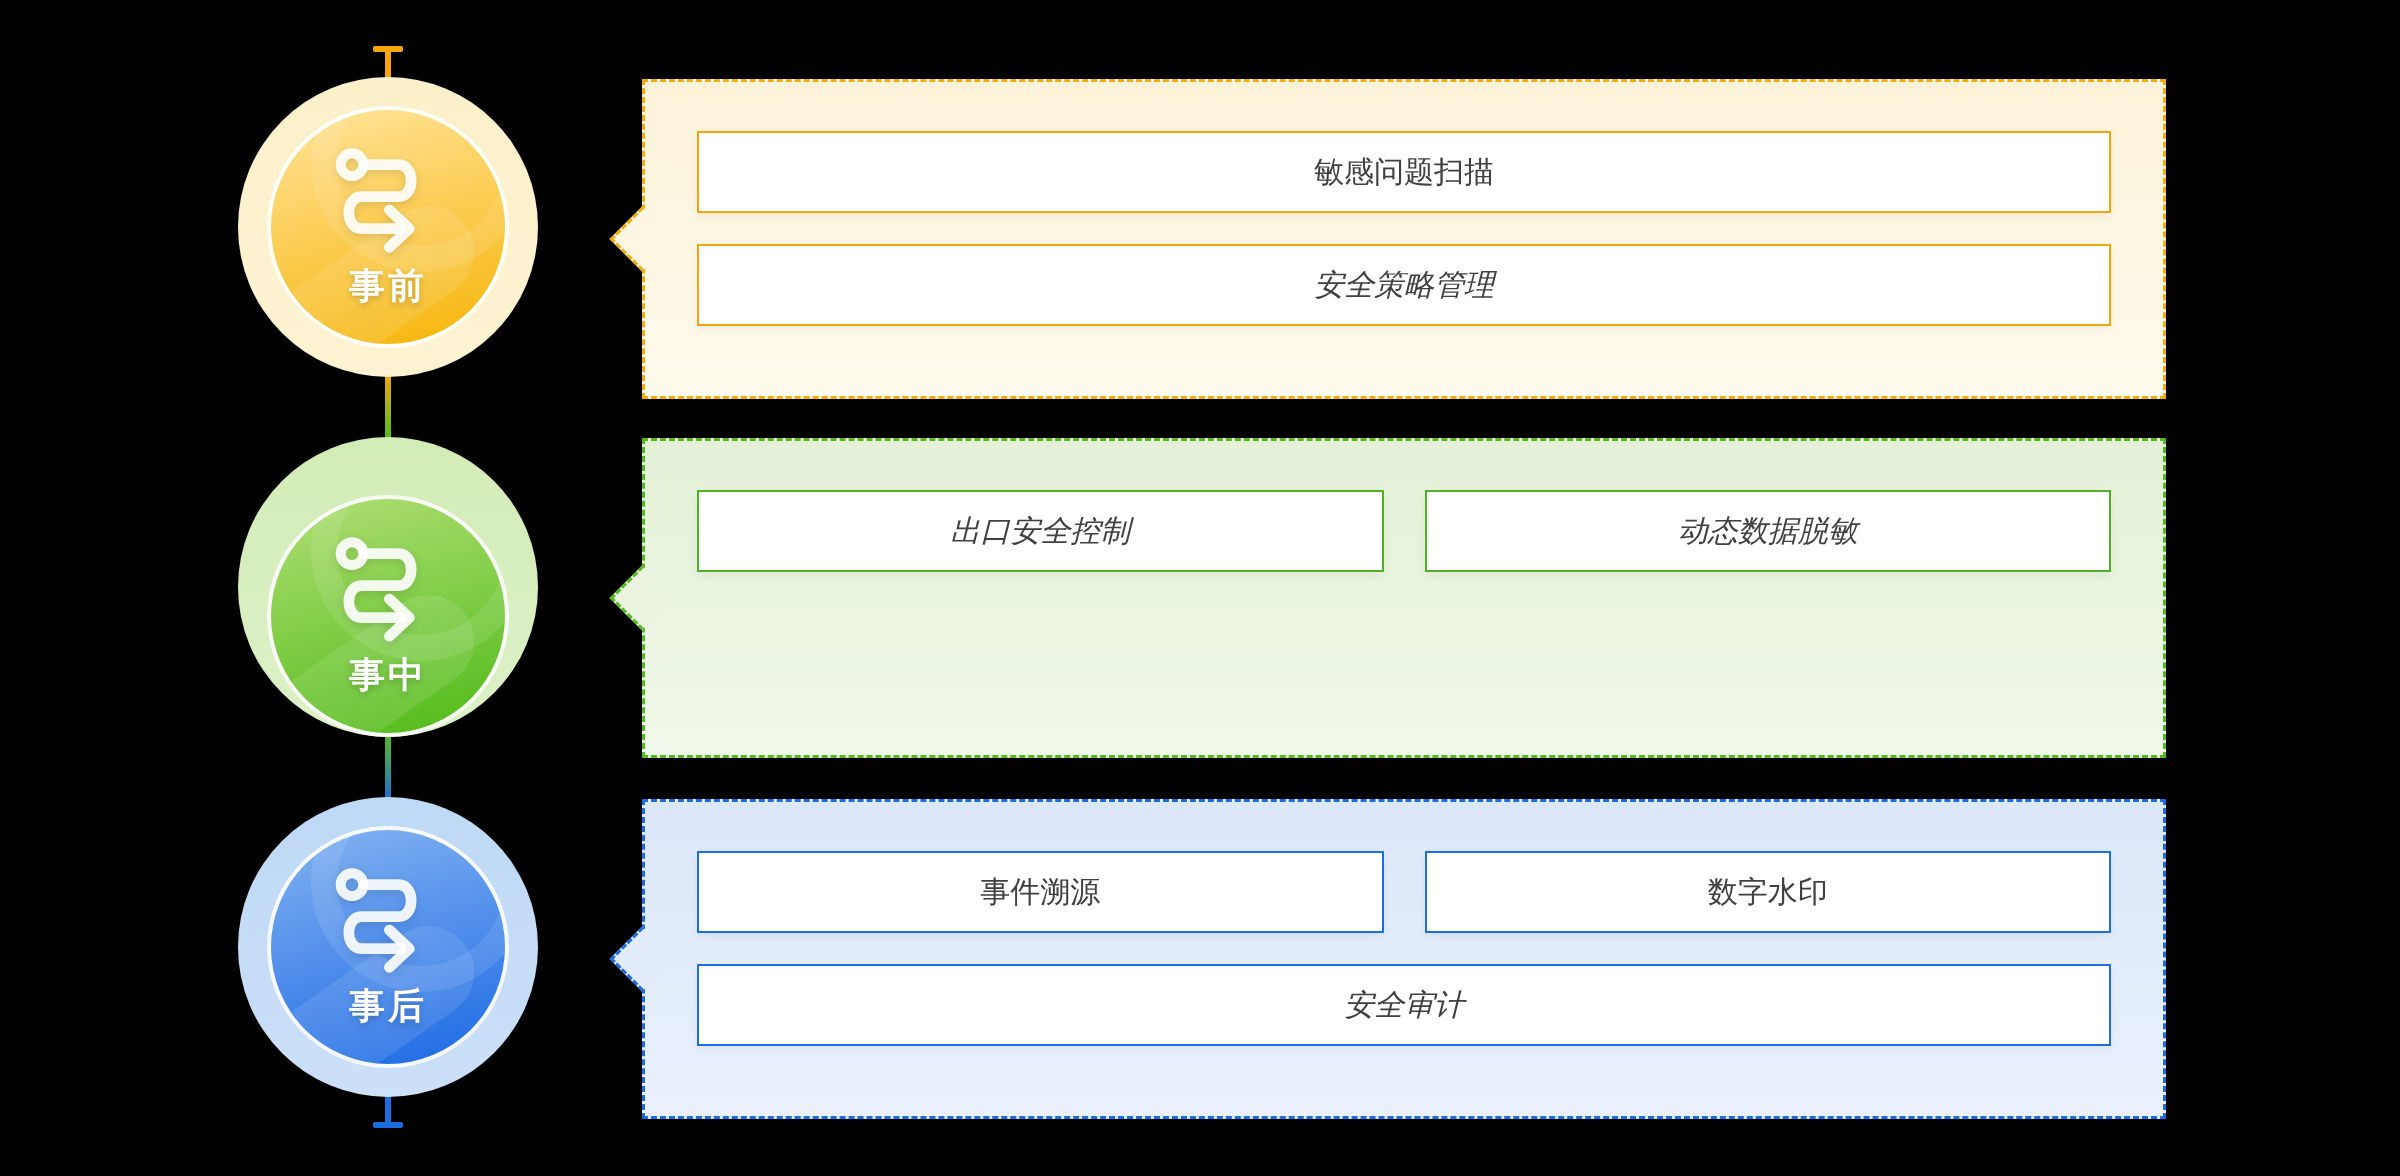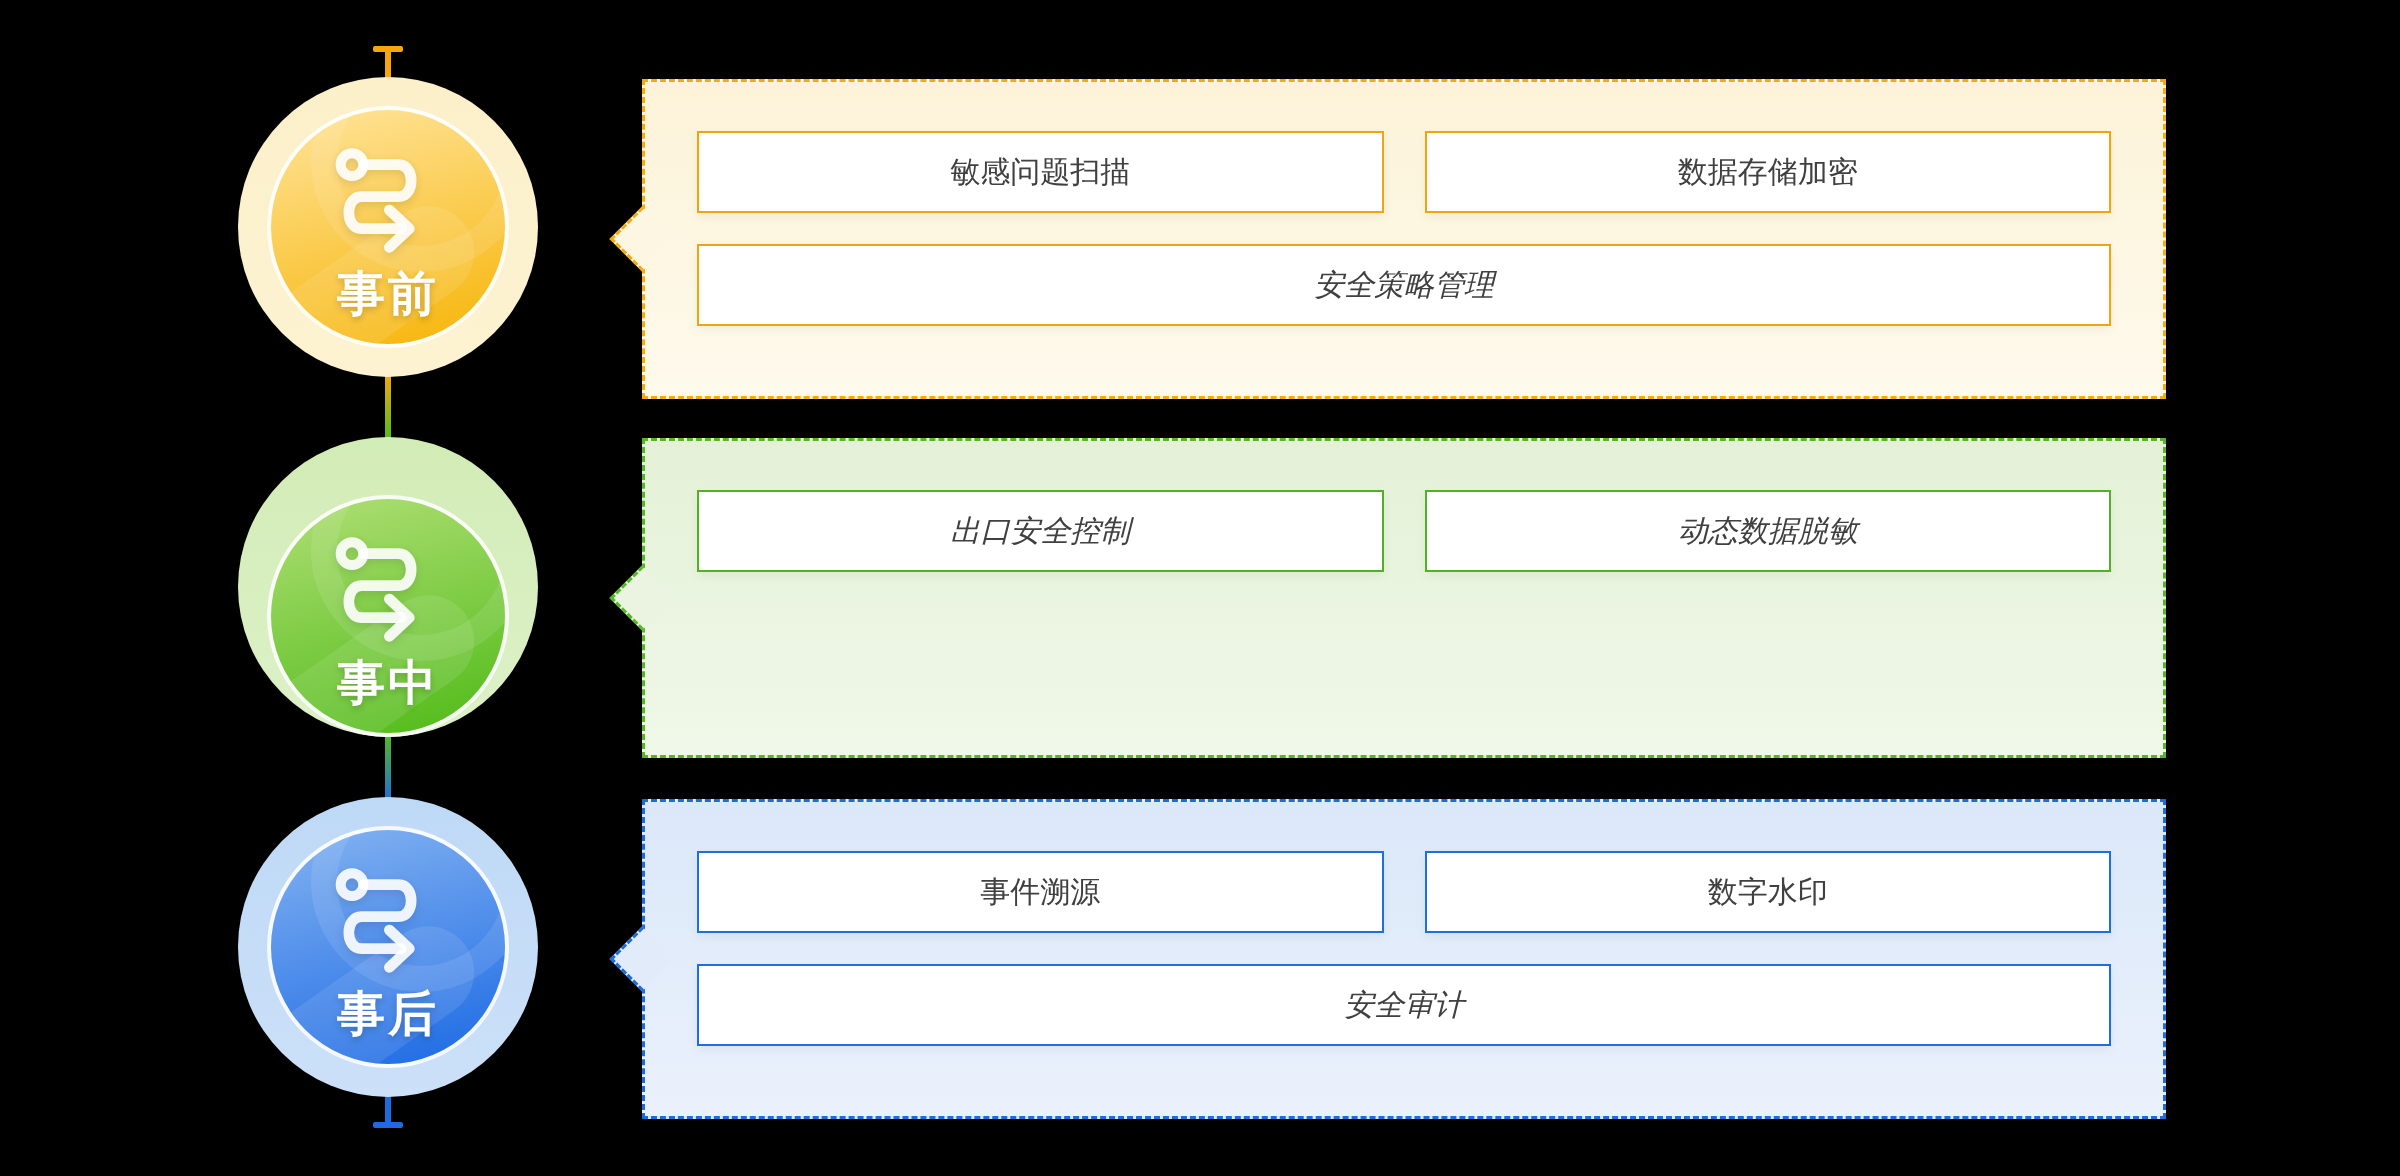--- a/index.html
+++ b/index.html
@@ -59,21 +59,21 @@
     border-radius:50%;border:26px solid rgba(255,255,255,0.10);
   }
   .badge-inner::after{
     content:"";position:absolute;bottom:-14px;left:-78px;width:300px;height:92px;
     background:rgba(255,255,255,0.10);transform:rotate(-35deg);border-radius:46px;
   }
   .badge-icon{margin-top:28px;position:relative;z-index:1;
     filter:drop-shadow(0 3px 4px rgba(0,0,0,0.12));}
   .badge-label{
     position:relative;z-index:1;margin-top:-4px;
-    color:#fff;font-size:48px;font-weight:bold;letter-spacing:3px;
+    color:#fff;font-size:36px;font-weight:bold;letter-spacing:3px;
     text-shadow:0 3px 6px rgba(0,0,0,0.20);
   }
 
   
   .panel{
     position:absolute;left:642px;width:1524px;height:320px;box-sizing:border-box;
     border:3px dashed var(--dash);
     background:linear-gradient(180deg,var(--panel-bg1),var(--panel-bg2));
     padding:49px 52px 46px 52px;z-index:1;
   }
@@ -111,21 +111,20 @@
         <path d="M49 54 L64 68 L49 82" stroke-width="8"></path>
       </g>
     </svg>
     <div class="badge-label">事前</div>
   </div>
 </div>
 
 <div class="panel panel-1 t-yellow">
   <div class="row">
     <div class="box">敏感问题扫描</div>
-    <div class="box">数据存储加密</div>
   </div>
   <div class="row">
     <div class="box">安全策略管理</div>
   </div>
 </div>
 
 <div class="badge badge-2 t-green">
   <div class="badge-inner">
     <svg class="badge-icon" viewBox="0 0 96 96" width="128" height="128">
       <g fill="none" stroke="#fff" stroke-opacity="0.9" stroke-linecap="round" stroke-linejoin="round">

